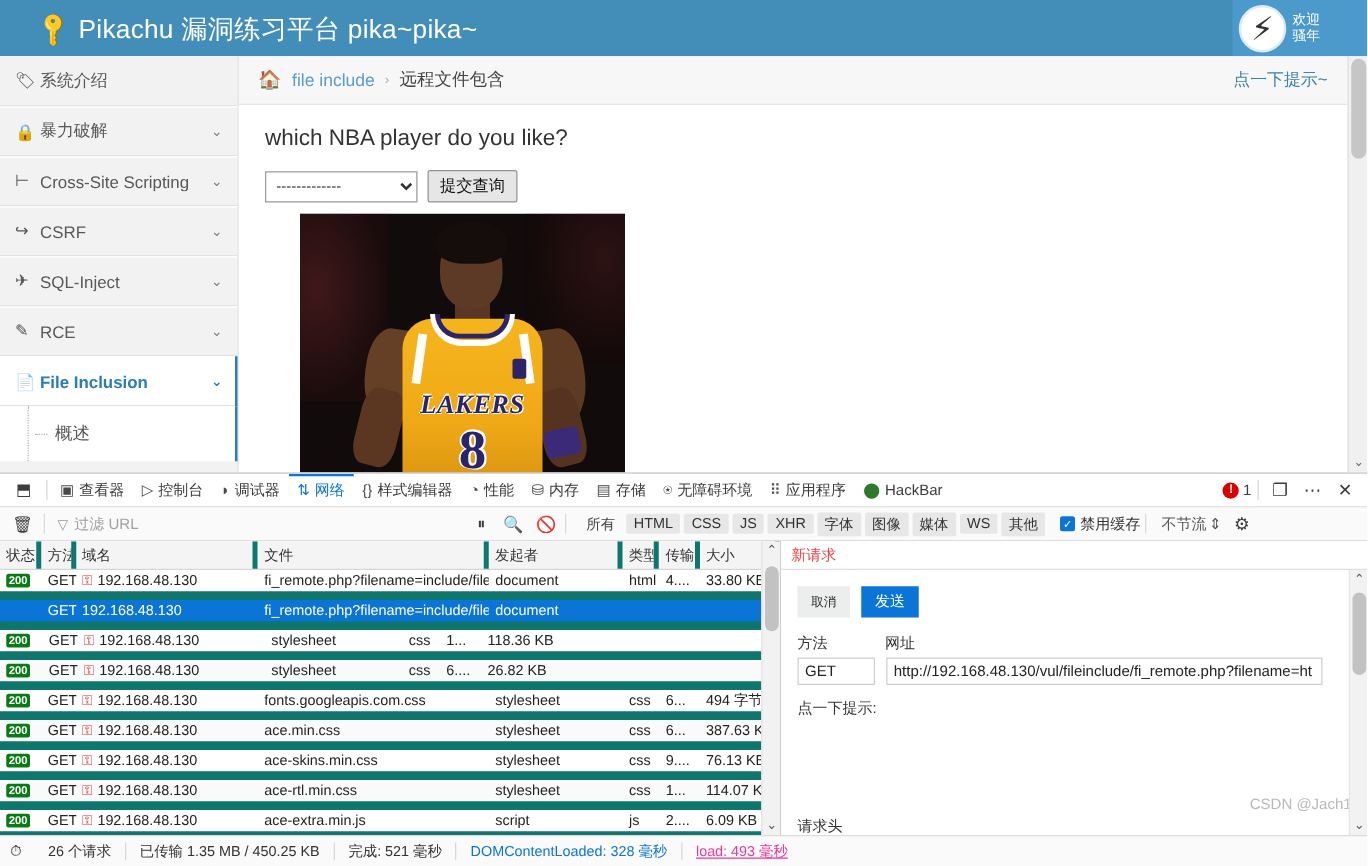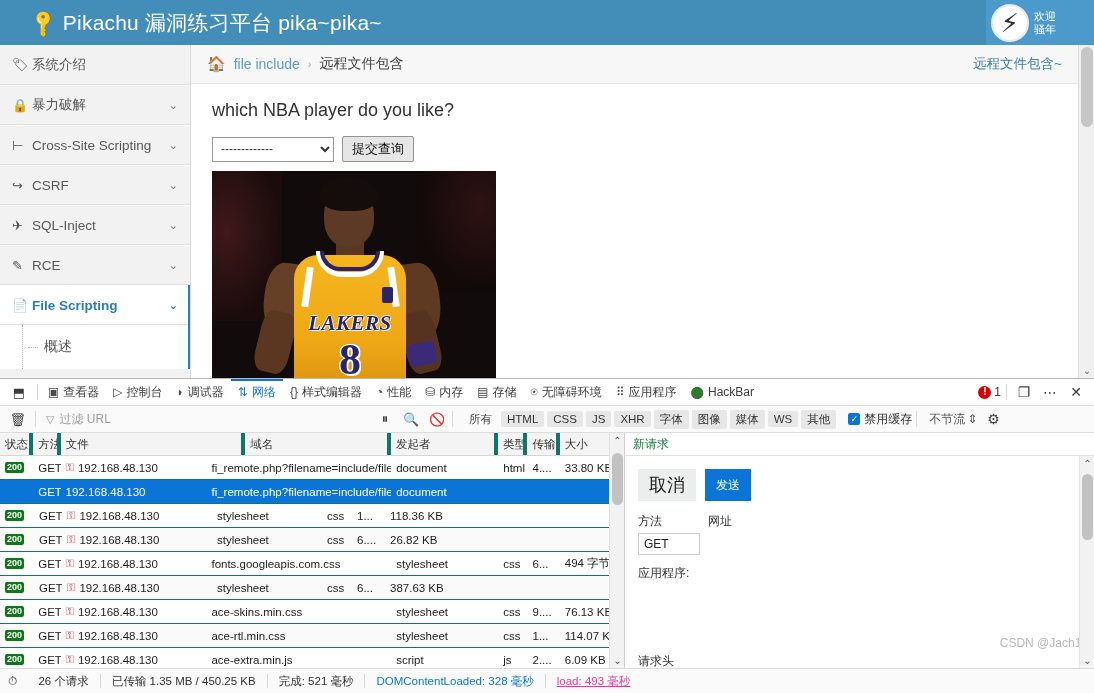--- a/index.html
+++ b/index.html
@@ -82,21 +82,21 @@
     border:1px solid #9a9a9a; background:#fff; padding:0 4px;
     font-family:"Liberation Sans",sans-serif;
   }
   .submit-btn {
     height:26px; padding:0 9px; font-size:13px; color:#111;
     background:#e6e6e6; border:1px solid #949494; border-radius:2px;
     font-family:"Liberation Sans",sans-serif; cursor:pointer;
   }
 
   
-  .photo { position:relative; width:284px; height:221px; margin-top:9px; background:#120b0b; overflow:hidden; }
+  .photo { position:relative; width:260px; height:221px; margin-top:9px; background:#120b0b; overflow:hidden;margin-left:28px; }
   .ph-bg-l { position:absolute; left:0; top:0; width:70px; height:150px; background:radial-gradient(ellipse at 20% 40%, #40181a 0%, #1a0c0c 70%); }
   .ph-bg-r { position:absolute; right:0; top:0; width:80px; height:120px; background:radial-gradient(ellipse at 80% 30%, #2d1213 0%, #120909 70%); }
   .ph-head { position:absolute; left:112px; top:14px; width:50px; height:62px; background:#5d3a25; border-radius:47% 47% 44% 44%; }
   .ph-hair { position:absolute; left:108px; top:6px; width:58px; height:34px; background:#140d0b; border-radius:50% 50% 40% 40%; }
   .ph-neck { position:absolute; left:124px; top:66px; width:28px; height:24px; background:#5a3724; }
   .ph-torso {
     position:absolute; left:82px; top:84px; width:112px; height:137px;
     background:linear-gradient(180deg,#f5b51d 0%,#f0a916 60%,#d99310 100%);
     border-radius:24px 24px 6px 6px;
   }
@@ -162,44 +162,44 @@
   .cache-box { display:flex; align-items:center; gap:4px; margin-left:8px; color:#333; white-space:nowrap; }
   .cb { width:12px; height:12px; background:#0b75d7; border-radius:2px; color:#fff; font-size:9px; display:flex; align-items:center; justify-content:center; }
   .throttle { display:flex; align-items:center; gap:2px; color:#555; margin-left:8px; white-space:nowrap; }
   .gear { margin-left:6px; color:#3c3c3c; font-size:14px; }
 
   
   .dt-body { position:absolute; left:0; top:54px; right:0; bottom:25px; display:flex; }
   .net-pane { width:625px; border-right:1px solid #cfcfcf; position:relative; overflow:hidden; background:#fff; }
   .net-head { display:flex; height:23px; align-items:stretch; border-bottom:1px solid #d6d6d6; background:#f4f4f4; font-size:11.5px; color:#333; }
   .net-head .c { display:flex; align-items:center; padding-left:5px; border-right:4px solid #0f766e; overflow:hidden; white-space:nowrap; }
-  .net-row { display:flex; height:24px; align-items:stretch; font-size:11.5px; color:#222; border-bottom:1px solid #0f766e; }
+  .net-row { display:flex; height:24px; align-items:stretch; font-size:11.5px; color:#222; border-bottom:7px solid #0f766e; }
   .net-row.alt { background:#fafafa; }
   .net-row.sel { background:#0b75d7; color:#fff; }
   .net-row .c { display:flex; align-items:center; padding-left:5px; overflow:hidden; white-space:nowrap; }
   .c-status { width:34px; }
   .c-method { width:28px; }
   .c-domain { width:150px; }
   .c-file { width:190px; }
   .c-initiator { width:110px; }
   .c-type { width:30px; }
   .c-transfer { width:33px; }
   .c-size { width:66px; }
   .badge200 { background:#0a7a16; color:#fff; font-size:9px; font-weight:bold; padding:1px 2px; border-radius:2px; line-height:1.1; }
   .lock-x { color:#d33; font-size:11px; margin-right:4px; }
   .net-scroll { position:absolute; right:0; top:0; width:15px; bottom:0; background:#f2f2f2; border-left:1px solid #e2e2e2; }
   .net-thumb { position:absolute; left:2px; top:20px; width:11px; height:52px; background:#c2c2c2; border-radius:6px; }
   .ns-up { position:absolute; left:0; top:2px; width:15px; text-align:center; font-size:10px; color:#555; }
   .ns-dn { position:absolute; left:0; bottom:2px; width:15px; text-align:center; font-size:10px; color:#555; }
 
   .req-pane { flex:1; position:relative; background:#fff; overflow:hidden; }
-  .req-title { height:23px; display:flex; align-items:center; padding-left:8px; border-bottom:1px solid #e0e0e0; color:#15803d; font-size:12px; background:#fff; }
+  .req-title { height:23px; display:flex; align-items:center; padding-left:8px; border-bottom:1px solid #e0e0e0; color:#ef4444; font-size:12px; background:#fff; }
   .req-inner { padding:13px 0 0 13px; }
   .req-btns { display:flex; gap:9px; margin-bottom:12px; }
-  .btn-cancel { padding:4px 11px; background:#eceded; border:none; color:#222; font-size:18px; font-family:"Liberation Sans",sans-serif; }
+  .btn-cancel { padding:4px 11px; background:#eceded; border:none; color:#222; font-size:10px; font-family:"Liberation Sans",sans-serif; }
   .btn-send { padding:4px 11px; background:#0b75d7; border:none; color:#fff; font-size:12px; font-family:"Liberation Sans",sans-serif; }
   .lbl-row { display:flex; font-size:12px; color:#333; margin-bottom:3px; }
   .lbl-method { width:70px; }
   .inp-row { display:flex; gap:9px; margin-bottom:10px; }
   .inp-method { width:62px; height:22px; border:1px solid #cfcfcf; padding:0 5px; font-size:12px; color:#222; font-family:"Liberation Sans",sans-serif; background:#fff; }
   .inp-url { width:349px; height:22px; border:1px solid #cfcfcf; padding:0 5px; font-size:12px; color:#222; font-family:"Liberation Sans",sans-serif; background:#fff; }
   .qs-label { font-size:12px; color:#333; margin-bottom:4px; }
   .qs-area {
     width:420px; height:72px; border:1px dotted #999; padding:5px 6px;
     font-size:12px; color:#222; font-family:"Liberation Sans",sans-serif;
@@ -269,36 +269,36 @@
       <span class="lbl">SQL-Inject</span>
       <span class="chev">⌄</span>
     </div>
     <div class="nav-item">
       <span class="ic">✎</span>
       <span class="lbl">RCE</span>
       <span class="chev">⌄</span>
     </div>
     <div class="nav-item active">
       <span class="ic">📄</span>
-      <span class="lbl">File Scripting</span>
+      <span class="lbl">File Inclusion</span>
       <span class="chev">⌄</span>
     </div>
     <div class="nav-sub">
       <span class="dots"></span>
       <span class="dash"></span>
       <span class="slbl">概述</span>
     </div>
   </div>
 
   <div class="crumbbar">
     <span class="home-ic">🏠</span>
     <span class="crumb-link">file include</span>
     <span class="crumb-sep">›</span>
     <span class="crumb-cur">远程文件包含</span>
-    <span class="hint-link">远程文件包含~</span>
+    <span class="hint-link">点一下提示~</span>
   </div>
 
   <div class="content">
     <div class="q-text">which NBA player do you like?</div>
     <div class="form-row">
       <select class="player-sel">
         <option>-------------</option>
       </select>
       <button class="submit-btn">提交查询</button>
     </div>
@@ -430,22 +430,22 @@
     </div>
     <div class="gear">⚙</div>
   </div>
 
   <div class="dt-body">
 
     <div class="net-pane">
       <div class="net-head">
         <div class="c c-status">状态</div>
         <div class="c c-method">方法</div>
+        <div class="c c-domain">域名</div>
         <div class="c c-file">文件</div>
-        <div class="c c-domain">域名</div>
         <div class="c c-initiator">发起者</div>
         <div class="c c-type">类型</div>
         <div class="c c-transfer">传输</div>
         <div class="c c-size">大小</div>
       </div>
 
       <div class="net-row">
         <div class="c c-status">
             <span class="badge200">200</span>
           </div>
@@ -520,20 +520,21 @@
 
       <div class="net-row alt">
         <div class="c c-status">
             <span class="badge200">200</span>
           </div>
         <div class="c c-method">GET</div>
         <div class="c c-domain">
             <span class="lock-x">⚿</span>
             <span>192.168.48.130</span>
           </div>
+        <div class="c c-file">ace.min.css</div>
         <div class="c c-initiator">stylesheet</div>
         <div class="c c-type">css</div>
         <div class="c c-transfer">6...</div>
         <div class="c c-size">387.63 KB</div>
       </div>
 
       <div class="net-row">
         <div class="c c-status">
             <span class="badge200">200</span>
           </div>
@@ -594,22 +595,23 @@
         <div class="req-btns">
           <button class="btn-cancel">取消</button>
           <button class="btn-send">发送</button>
         </div>
         <div class="lbl-row">
           <span class="lbl-method">方法</span>
           <span>网址</span>
         </div>
         <div class="inp-row">
           <input class="inp-method" value="GET" style="">
+          <input class="inp-url" value="http://192.168.48.130/vul/fileinclude/fi_remote.php?filename=ht" style="">
         </div>
-        <div class="qs-label">应用程序:</div>
+        <div class="qs-label">点一下提示:</div>
       </div>
       <div class="bottom-cut">请求头</div>
       <div class="watermark">CSDN @Jach1n</div>
       <div class="req-scroll">
         <div class="rs-up">⌃</div>
         <div class="req-thumb"></div>
         <div class="rs-dn">⌄</div>
       </div>
     </div>
   </div>

